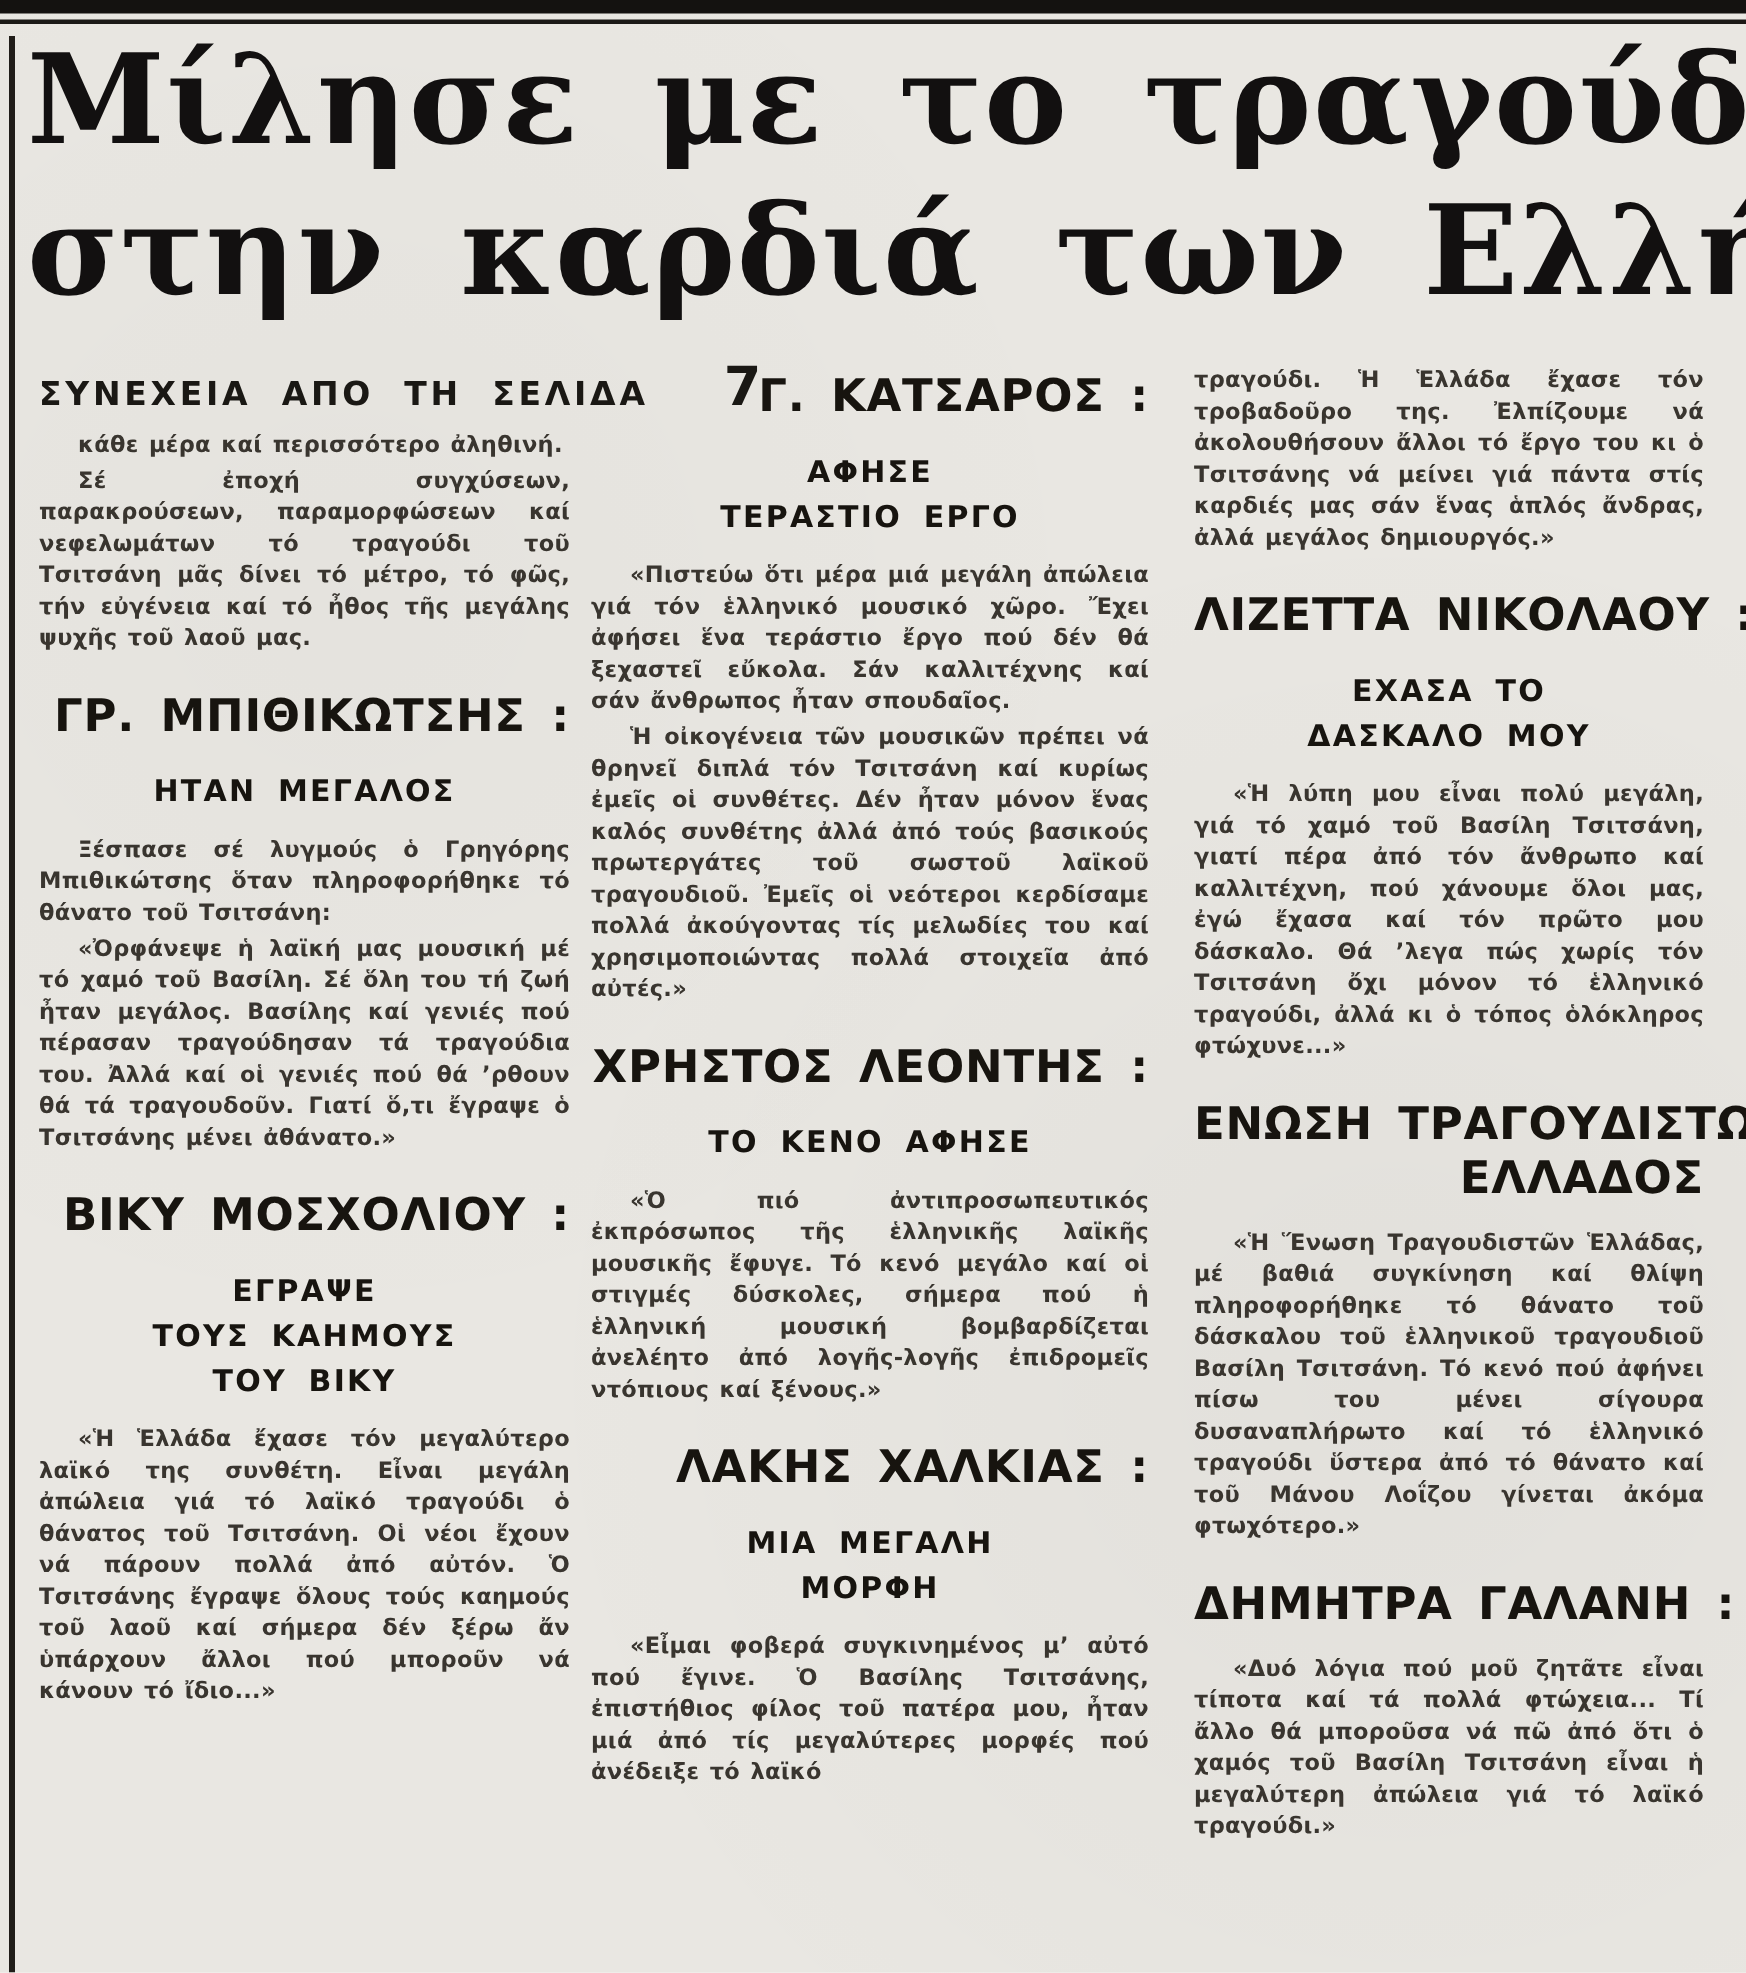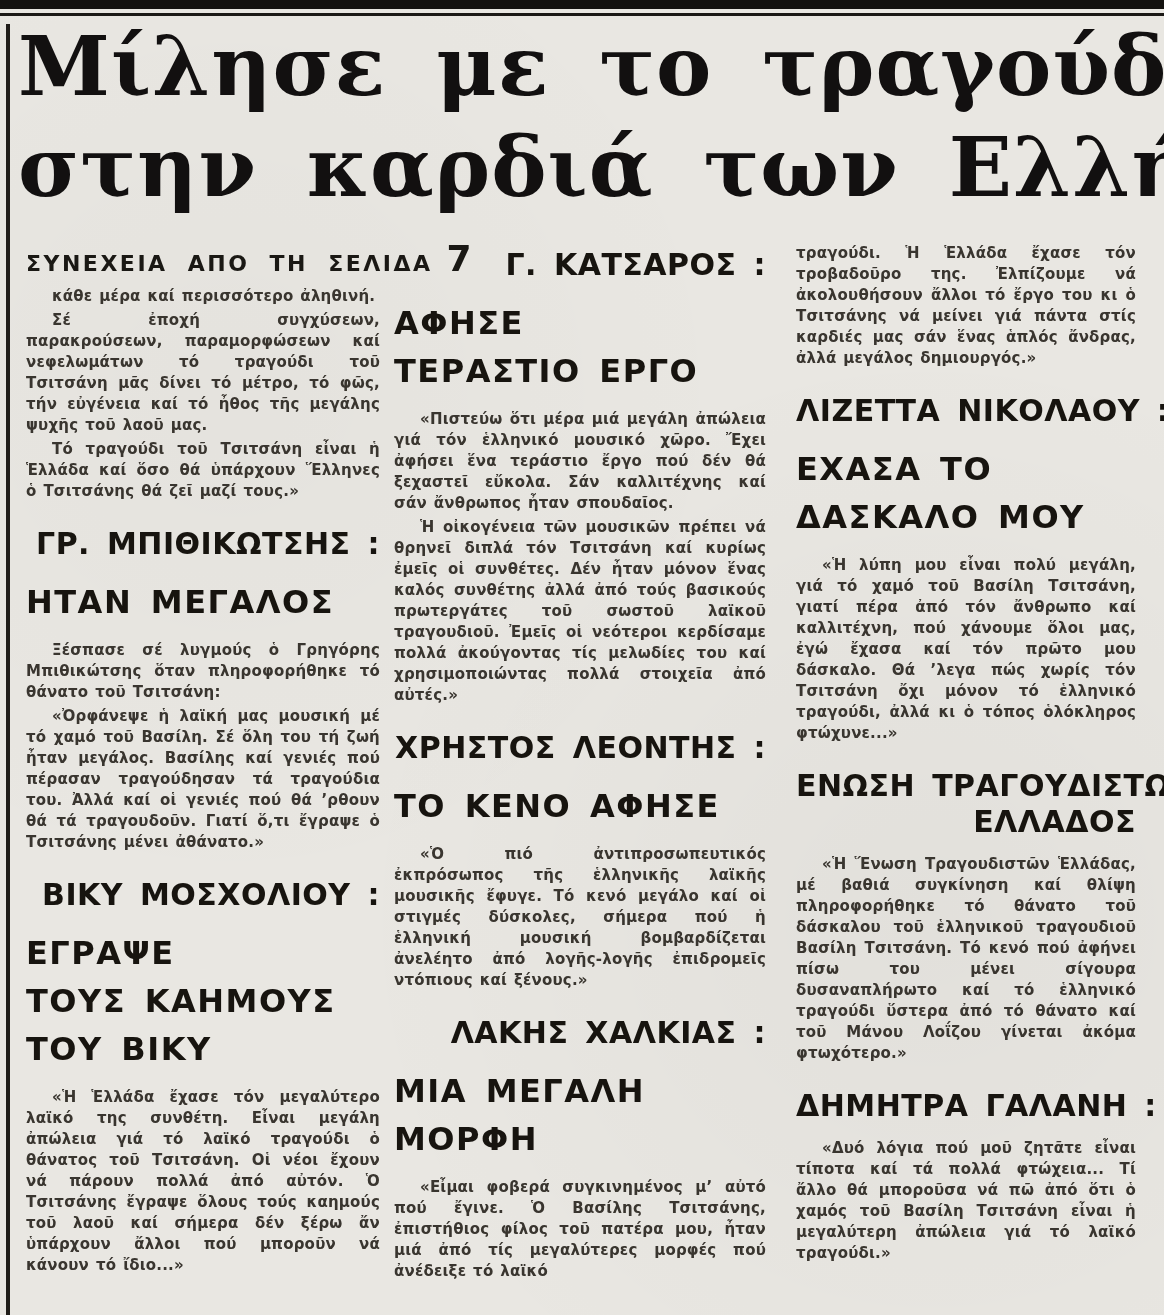--- a/index.html
+++ b/index.html
@@ -44,20 +44,21 @@
 
   .continuation{
     display:flex;align-items:baseline;
     font-weight:800;
     font-size:22px;
     letter-spacing:2.5px;
     word-spacing:10px;
     color:#1a1814;
     margin:2px 0 10px;
     white-space:nowrap;
+    gap:36px;
   }
   .continuation .pagenum{
     font-size:36px;
     font-weight:800;
     letter-spacing:0;
     margin-left:14px;
     line-height:0.8;
   }
 
   .para{
@@ -79,26 +80,26 @@
     font-weight:800;
     letter-spacing:0.5px;
     word-spacing:6px;
     text-align:right;
     color:#17140f;
     margin:24px 0 14px;
     white-space:nowrap;
   }
   .col .speaker:first-child{margin-top:4px;}
   .subtitle{
-    font-size:32px;
+    font-size:20px;
     line-height:1.5;
     font-weight:800;
     letter-spacing:1.5px;
     word-spacing:6px;
-    text-align:left;
+    text-align:center;
     color:#17140f;
     margin:16px 0 14px;
   }
 </style>
 </head>
 <body>
 
 <div class="page">
 
   <div class="rule-top-thick"></div>
@@ -112,21 +113,20 @@
 
   <div class="columns">
 
     <div class="col">
       <div class="continuation">
         <span>ΣΥΝΕΧΕΙΑ ΑΠΟ ΤΗ ΣΕΛΙΔΑ</span>
         <span class="pagenum">7</span>
       </div>
       <p class="para">κάθε μέρα καί περισσότερο ἀληθινή.</p>
       <p class="para">Σέ ἐποχή συγχύσεων, παρακρούσεων, παραμορφώσεων καί νεφελωμάτων τό τραγούδι τοῦ Τσιτσάνη μᾶς δίνει τό μέτρο, τό φῶς, τήν εὐγένεια καί τό ἦθος τῆς μεγάλης ψυχῆς τοῦ λαοῦ μας.</p>
-      <p class="para">Τό τραγούδι τοῦ Τσιτσάνη εἶναι ἡ Ἑλλάδα καί ὅσο θά ὑπάρχουν Ἕλληνες ὁ Τσιτσάνης θά ζεῖ μαζί τους.»</p>
 
       <div class="speaker">ΓΡ. ΜΠΙΘΙΚΩΤΣΗΣ :</div>
       <div class="subtitle">ΗΤΑΝ ΜΕΓΑΛΟΣ</div>
       <p class="para">Ξέσπασε σέ λυγμούς ὁ Γρηγόρης Μπιθικώτσης ὅταν πληροφορήθηκε τό θάνατο τοῦ Τσιτσάνη:</p>
       <p class="para">«Ὀρφάνεψε ἡ λαϊκή μας μουσική μέ τό χαμό τοῦ Βασίλη. Σέ ὅλη του τή ζωή ἦταν μεγάλος. Βασίλης καί γενιές πού πέρασαν τραγούδησαν τά τραγούδια του. Ἀλλά καί οἱ γενιές πού θά ’ρθουν θά τά τραγουδοῦν. Γιατί ὅ,τι ἔγραψε ὁ Τσιτσάνης μένει ἀθάνατο.»</p>
 
       <div class="speaker">ΒΙΚΥ ΜΟΣΧΟΛΙΟΥ :</div>
       <div class="subtitle">
         <div>ΕΓΡΑΨΕ</div>
         <div>ΤΟΥΣ ΚΑΗΜΟΥΣ</div>

